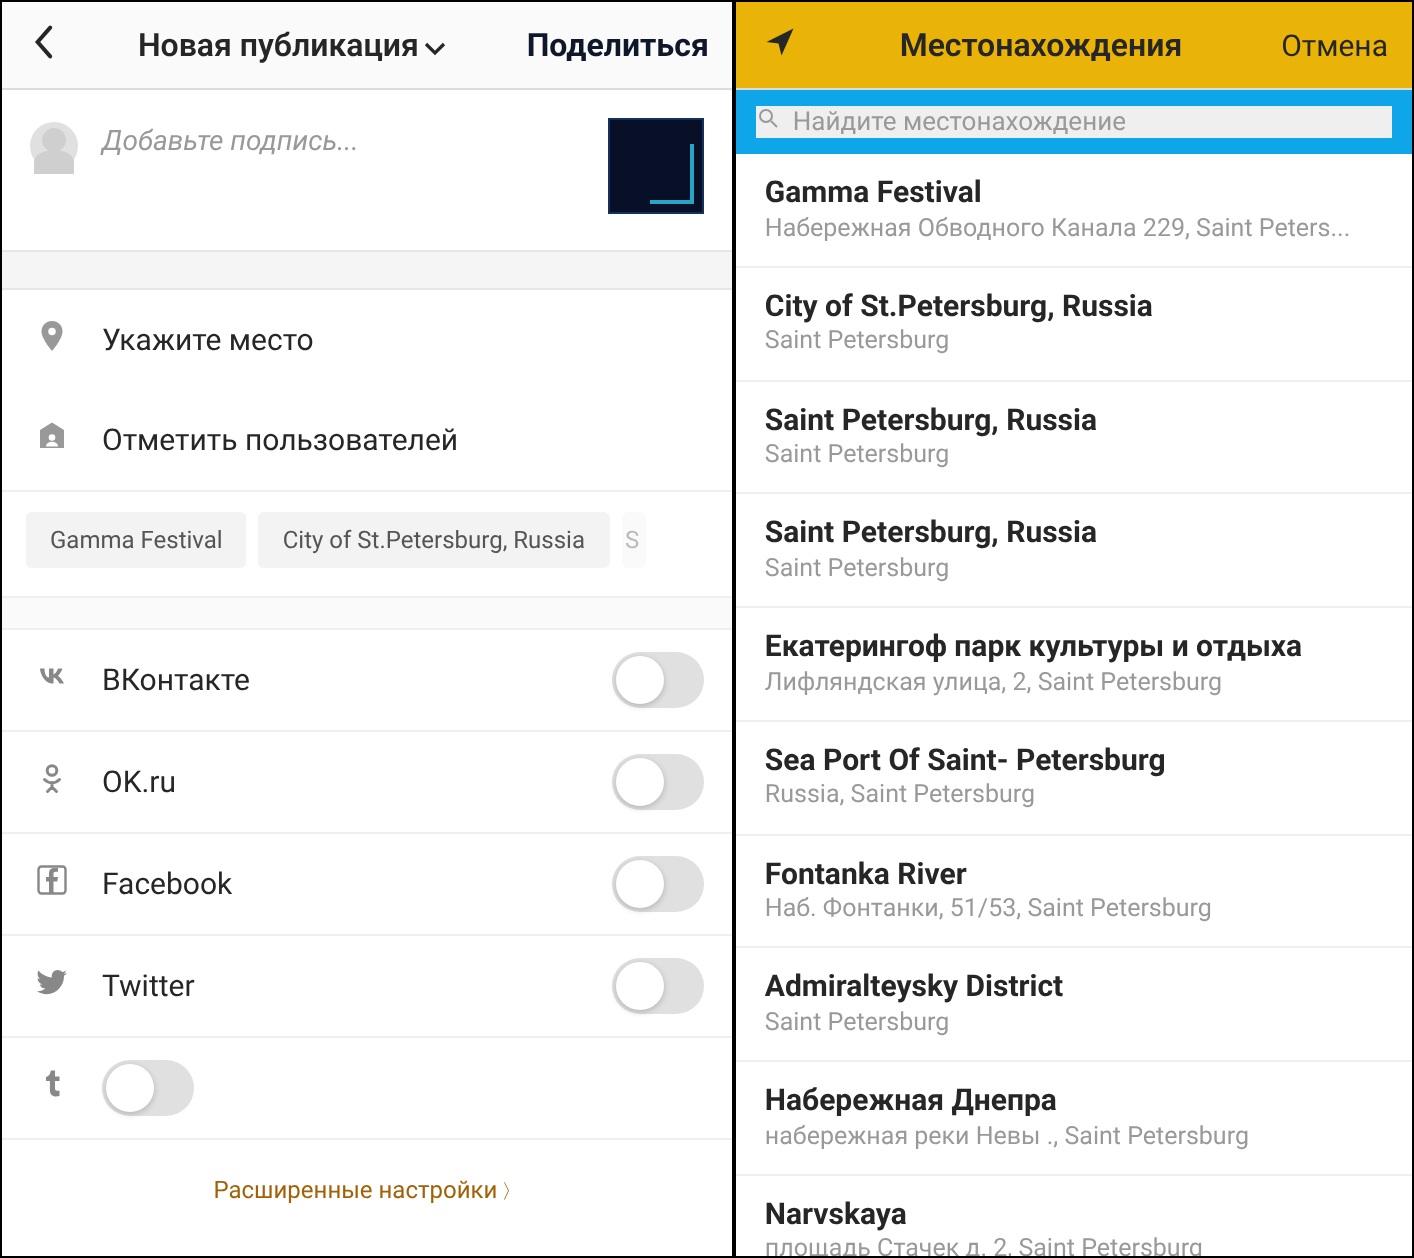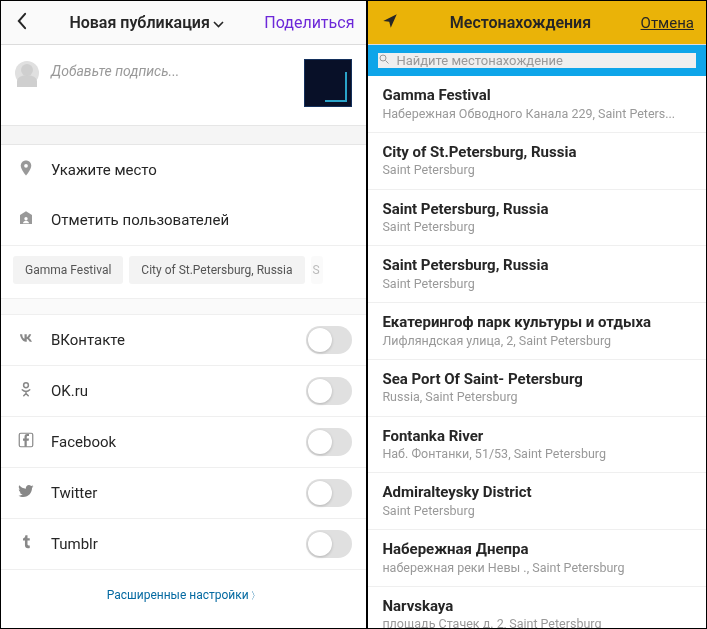--- a/index.html
+++ b/index.html
@@ -36,23 +36,23 @@
     flex: 1;
     display: flex;
     justify-content: center;
     align-items: center;
     font-weight: 600;
     font-size: 16px;
     color: #262626;
   }
   .l-title-drop { margin-left: 3px; }
   .l-share {
-    color: #6d28d9;
+    color: #0f172a;
     font-size: 16px;
-    font-weight: 400;
+    font-weight: 700;
     padding: 0 4px;
   }
 
   .l-caption {
     display: flex;
     align-items: flex-start;
     padding: 14px 14px 18px 14px;
     font-style: italic;
   }
   .l-avatar {
@@ -149,21 +149,21 @@
   .toggle::after{
     content:"";
     position:absolute;
     width:24px;height:24px;border-radius:50%;
     background:#fff;
     top:2px;left:2px;
     box-shadow:0 1px 3px rgba(0,0,0,0.2);
   }
   .l-adv {
     text-align:center;
-    color:#0369a1;
+    color:#a16207;
     font-size:12px;
     padding:18px 0;
   }
   .l-adv .chev{font-size:10px;margin-left:2px;}
 
   
   .r-header {
     height: 44px;
     display: flex;
     align-items: center;
@@ -177,21 +177,20 @@
     flex: 1;
     text-align: center;
     font-weight: 600;
     font-size: 16px;
     color: #262626;
   }
   .r-cancel {
     color: #262626;
     font-size: 15px;
     padding: 0 4px;
-    text-decoration: underline;
   }
 
   .r-search {
     background: #0ea5e9;
     padding: 8px 10px;
   }
   .r-search-box {
     background: #efefef;
     color: #999;
     font-size: 13px;
@@ -308,21 +307,20 @@
         <div class="icon"><svg viewBox="0 0 24 24" width="18" height="18">
             <path fill="#888" d="M22 5.8c-.7.3-1.5.6-2.3.7.8-.5 1.5-1.3 1.8-2.2-.8.5-1.7.8-2.6 1C18 4.5 17 4 15.8 4c-2.3 0-4 1.9-4 4.1 0 .3 0 .6.1.9C8.3 8.8 5.1 7 3 4.4c-.4.6-.6 1.4-.6 2.2 0 1.4.7 2.7 1.8 3.4-.7 0-1.3-.2-1.8-.5 0 2 1.4 3.7 3.3 4-.3.1-.7.1-1.1.1-.3 0-.5 0-.8-.1.5 1.7 2 2.9 3.9 2.9-1.4 1.1-3.2 1.8-5.1 1.8H2c1.8 1.2 4 1.9 6.3 1.9 7.5 0 11.7-6.3 11.7-11.7v-.5c.8-.6 1.5-1.3 2-2.1z"></path>
           </svg></div>
         <div class="label">Twitter</div>
         <div class="toggle"></div>
       </div>
       <div class="l-share-row">
         <div class="icon"><svg viewBox="0 0 24 24" width="18" height="18">
             <path fill="#888" d="M14 3v4h3v3h-3v5c0 1 .5 1.5 1.5 1.5H17V20c-.7.2-1.6.3-2.4.3-2.4 0-4-1.5-4-4V10H8V7.3C10.3 6.7 11 4.9 11.2 3H14z"></path>
           </svg></div>
-        <div class="label">Tumblr</div>
         <div class="toggle"></div>
       </div>
     </div>
 
   <div class="l-adv">
     <span>Расширенные настройки</span><span class="chev">〉</span>
   </div>
 
 </div>
 

